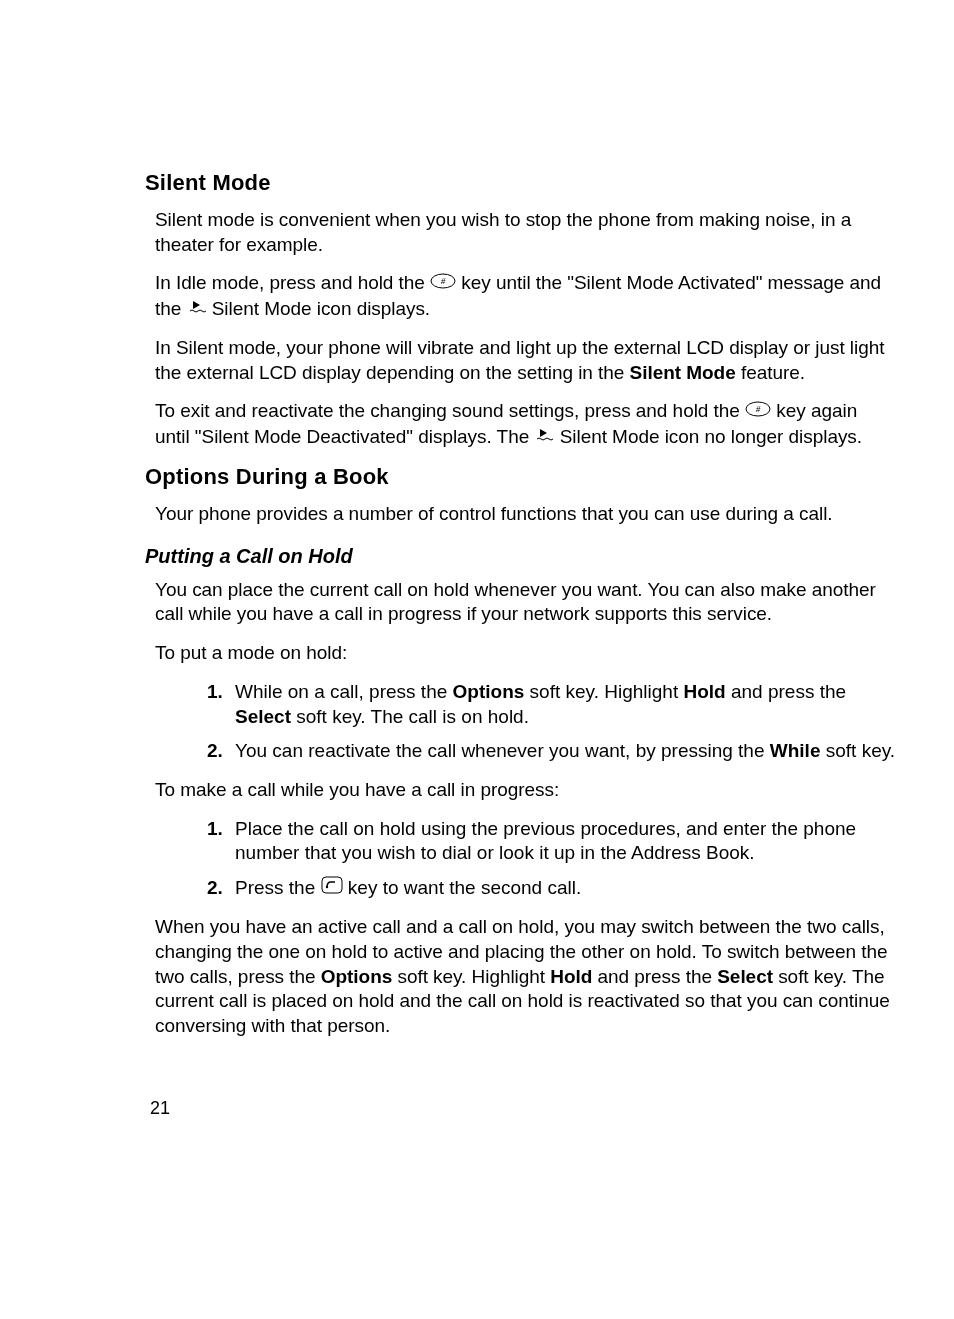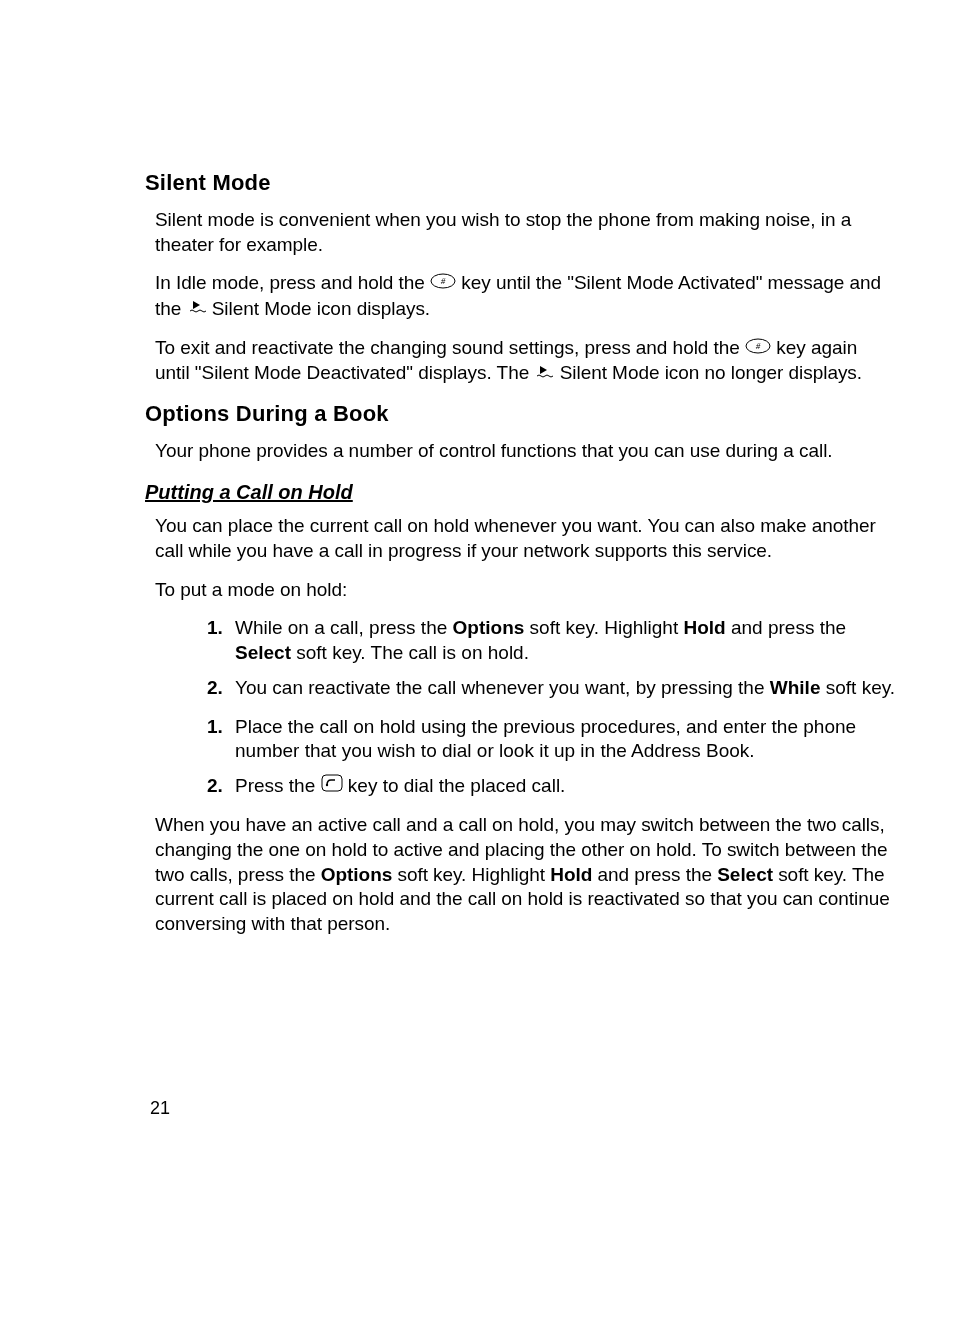--- a/index.html
+++ b/index.html
@@ -21,21 +21,20 @@
     font-size: 22px;
     margin: 0 0 12px 0;
     letter-spacing: 0.2px;
   }
   .h2 {
     font-family: Arial, Helvetica, sans-serif;
     font-weight: 900;
     font-style: italic;
     font-size: 20px;
     margin: 18px 0 10px 0;
-    text-decoration: underline;
   }
   .body-block {
     margin-left: 10px;
   }
   .p {
     font-family: Helvetica, Arial, sans-serif;
     font-weight: 400;
     font-size: 19px;
     line-height: 1.3;
     margin: 8px 0 14px 0;
@@ -91,20 +90,23 @@
     <div class="p">
       <span>In Idle mode, press and hold the </span><span class="icon"><svg width="26" height="16" viewBox="0 0 26 16">
             <ellipse cx="13" cy="8" rx="12" ry="7" fill="none" stroke="#000" stroke-width="1"></ellipse>
             <text x="13" y="11" text-anchor="middle" font-size="9" font-style="italic" font-family="serif">#</text>
           </svg></span><span> key until the "Silent Mode Activated" message and the </span><span class="icon"><svg width="20" height="16" viewBox="0 0 20 16">
             <path d="M6 3 L6 11 L13 7 Z" fill="#000"></path>
             <path d="M3 13 Q5 11 7 13 Q9 15 11 13 Q13 11 15 13 Q17 15 19 13" fill="none" stroke="#000" stroke-width="1"></path>
           </svg></span><span> Silent Mode icon displays.</span>
     </div>
 
+    <div class="p">
+      <span>In Silent mode, your phone will vibrate and light up the external LCD display or just light the external LCD display depending on the setting in the </span><span class="bold">Silent Mode</span><span> feature.</span>
+    </div>
 
     <div class="p">
       <span>To exit and reactivate the changing sound settings, press and hold the </span><span class="icon"><svg width="26" height="16" viewBox="0 0 26 16">
             <ellipse cx="13" cy="8" rx="12" ry="7" fill="none" stroke="#000" stroke-width="1"></ellipse>
             <text x="13" y="11" text-anchor="middle" font-size="9" font-style="italic" font-family="serif">#</text>
           </svg></span><span> key again until "Silent Mode Deactivated" displays. The </span><span class="icon"><svg width="20" height="16" viewBox="0 0 20 16">
             <path d="M6 3 L6 11 L13 7 Z" fill="#000"></path>
             <path d="M3 13 Q5 11 7 13 Q9 15 11 13 Q13 11 15 13 Q17 15 19 13" fill="none" stroke="#000" stroke-width="1"></path>
           </svg></span><span> Silent Mode icon no longer displays.</span>
     </div>
@@ -122,31 +124,32 @@
 
     <ol class="steps">
       <li>
         <span>While on a call, press the </span><span class="bold">Options</span><span> soft key. Highlight </span><span class="bold">Hold</span><span> and press the </span><span class="bold">Select</span><span> soft key. The call is on hold.</span>
       </li>
       <li>
         <span>You can reactivate the call whenever you want, by pressing the </span><span class="bold">While</span><span> soft key.</span>
       </li>
     </ol>
 
+    <div class="p">To make a call while you have a call in progress:</div>
 
     <ol class="steps">
       <li>
         <span>Place the call on hold using the previous procedures, and enter the phone number that you wish to dial or look it up in the Address Book.</span>
       </li>
       <li>
         <span>Press the </span><span class="icon"><svg width="22" height="18" viewBox="0 0 22 18">
               <rect x="1" y="1" width="20" height="16" rx="4" ry="4" fill="none" stroke="#000" stroke-width="1"></rect>
               <path d="M6 11 Q6 6 10 6 L14 6" fill="none" stroke="#000" stroke-width="1.5"></path>
               <circle cx="6" cy="11" r="1.2" fill="#000"></circle>
-            </svg></span><span> key to dial the placed call.</span>
+            </svg></span><span> key to want the second call.</span>
       </li>
     </ol>
 
     <div class="p">
       <span>When you have an active call and a call on hold, you may switch between the two calls, changing the one on hold to active and placing the other on hold. To switch between the two calls, press the </span><span class="bold">Options</span><span> soft key. Highlight </span><span class="bold">Hold</span><span> and press the </span><span class="bold">Select</span><span> soft key. The current call is placed on hold and the call on hold is reactivated so that you can continue conversing with that person.</span>
     </div>
   </div>
 
 </div>
 

